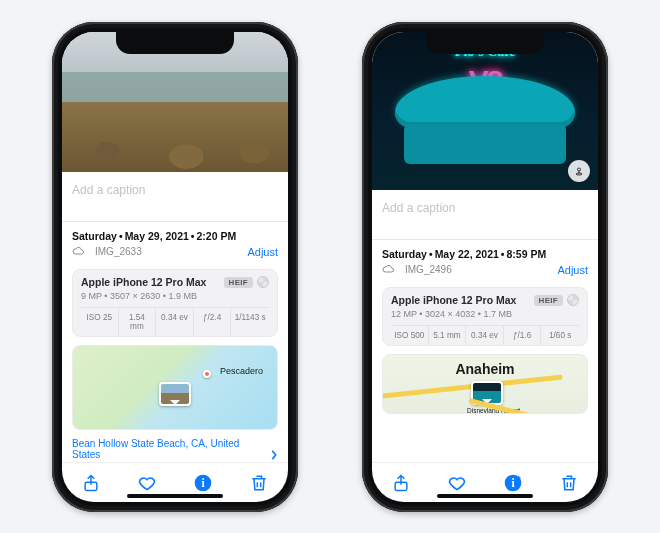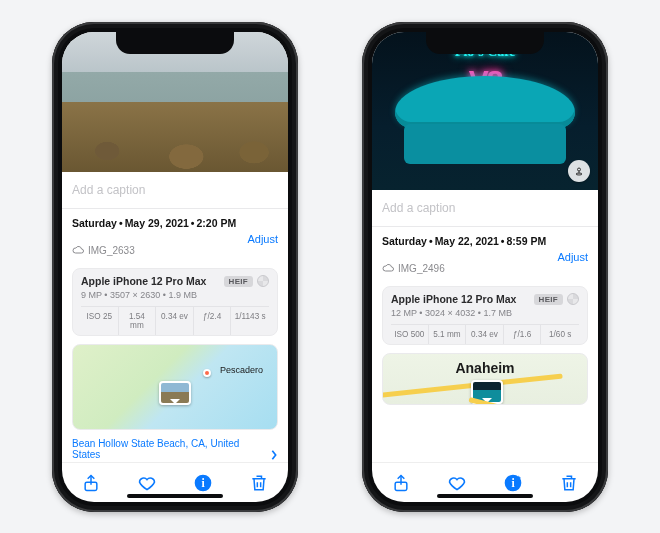--- a/index.html
+++ b/index.html
@@ -13,27 +13,27 @@
   .screen {
     width: 100%; height: 100%; background: #ffffff; border-radius: 32px; overflow: hidden;
     position: relative; display: flex; flex-direction: column;
   }
   .notch {
     position: absolute; top: 0; left: 50%; transform: translateX(-50%);
     width: 118px; height: 22px; background: #0b0c0e;
     border-bottom-left-radius: 14px; border-bottom-right-radius: 14px; z-index: 10;
   }
   .photo { width: 100%; flex: 0 0 140px; position: relative; overflow: hidden; }
-  .caption-row { padding: 8px 10px 10px; border-bottom: 1px solid #e9e9eb; }
+  .caption-row { padding: 8px 10px 23px; border-bottom: 1px solid #e9e9eb; }
   .caption-placeholder { font-size: 12px; color: #c3c3c7; }
   .meta { padding: 8px 10px 4px; display: flex; flex-direction: column; position: relative; }
   .meta-line { display: flex; align-items: center; font-size: 10.5px; font-weight: 600; color: #111; }
   .dot::after { content: "•"; color: #111; margin: 0 2px; }
   .adjust { position: absolute; right: 10px; top: 24px; color: #0a7aff; font-size: 11px; font-weight: 500; }
-  .file-line { display: flex; align-items: center; gap: 4px; margin-top: 15px; font-size: 10px; color: #8a8a8e; }
+  .file-line { display: flex; align-items: center; gap: 11px; margin-top: 3px; font-size: 10px; color: #8a8a8e; }
   .cloud-icon svg { width: 12px; height: 12px; display: block; }
   .panel {
     margin: 8px 10px 0; background: #f2f2f4; border: 1px solid #eaeaec; border-radius: 8px;
     padding: 6px 8px 0; font-size: 9.5px; color: #777;
   }
   .panel-head { display: flex; align-items: center; justify-content: space-between; margin-bottom: 3px; }
   .panel-title { font-size: 10.5px; font-weight: 600; color: #2a2a2c; }
   .right-bits { display: flex; gap: 4px; align-items: center; }
   .pill { background: #d7d7da; color: #5a5a5e; font-size: 8px; font-weight: 600; padding: 1px 5px; border-radius: 3px; letter-spacing: .3px; }
   .sensor { width: 12px; height: 12px; border-radius: 50%; border: 1px solid #c9c9cd; background: repeating-conic-gradient(#d9d9dc 0 25%, #e8e8ea 0 50%); }
@@ -281,21 +281,21 @@
         <div class="panel-sub">12 MP • 3024 × 4032 • 1.7 MB</div>
         <div class="panel-grid">
           <div>ISO 500</div>
           <div>5.1 mm</div>
           <div>0.34 ev</div>
           <div>ƒ/1.6</div>
           <div>1/60 s</div>
         </div>
       </div>
 
-      <div class="map map-b" style="height:52px;">
+      <div class="map map-b" style="height:60px;">
         <div class="map-label-big" style="top:6px; left:50%; transform:translateX(-50%); font-size:14px;">Anaheim</div>
         <div class="map-thumb thumb-cafe" style="top:26px; left:88px;"></div>
         <div style="position:absolute; top:52px; left:84px; font-size:6.5px; color:#1a1a1a;">Disneyland Resort</div>
       </div>
 
       <div class="toolbar">
         <span class="tb-btn">
           <svg viewBox="0 0 24 24" fill="none" stroke="#0a7aff" stroke-width="1.8">
               <path d="M12 3v11"></path>
               <path d="M8 7l4-4 4 4"></path>

